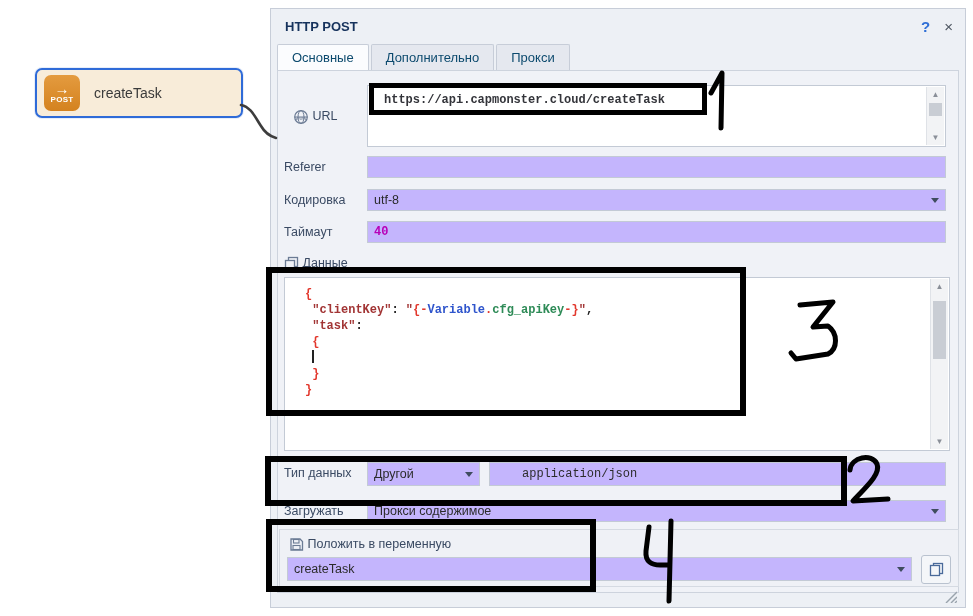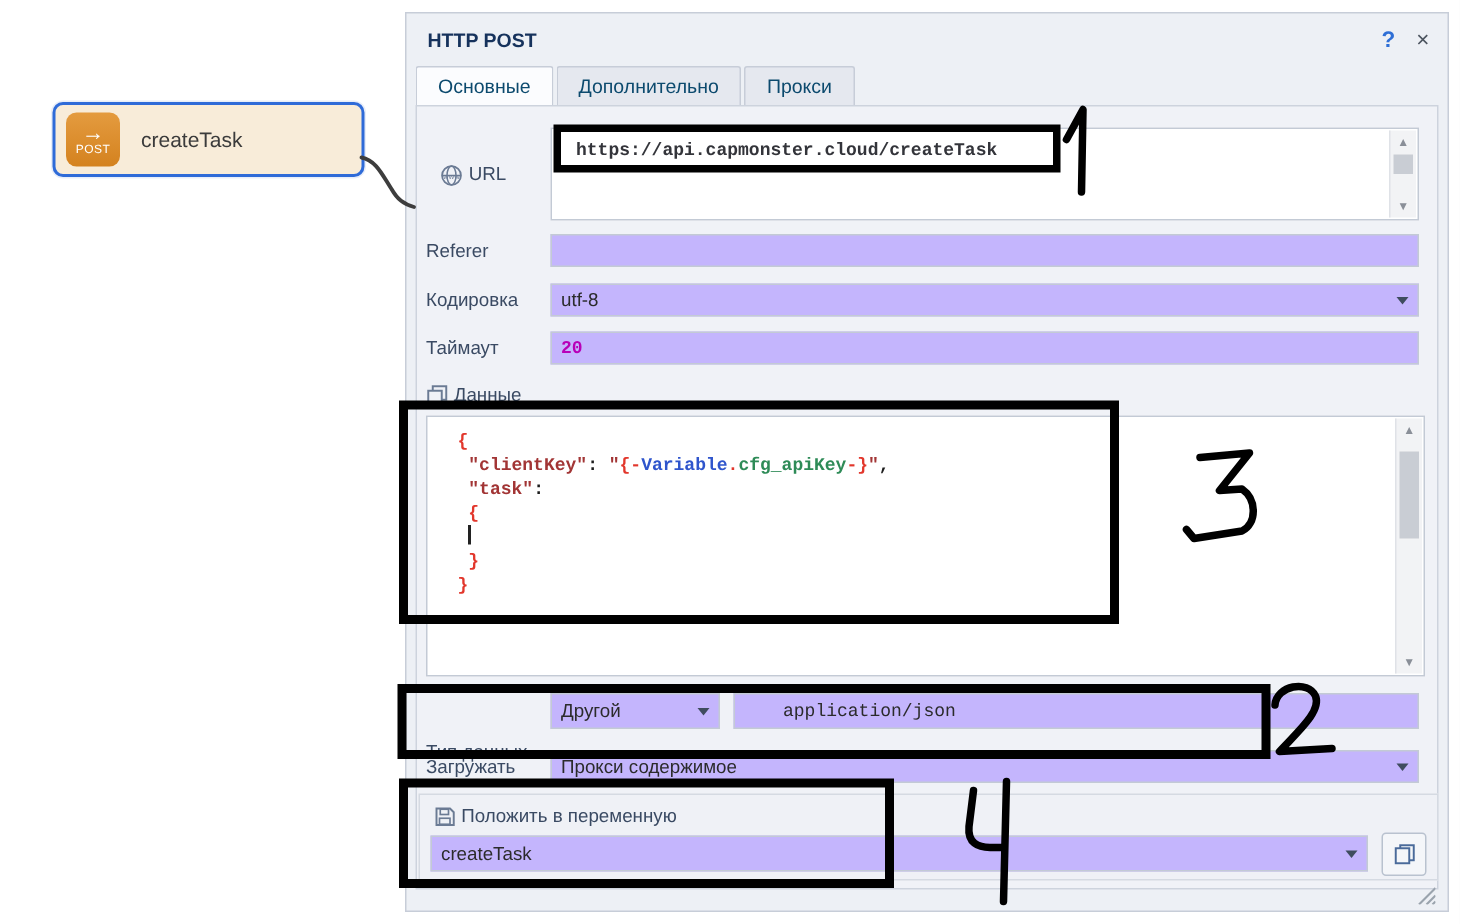--- a/index.html
+++ b/index.html
@@ -5,21 +5,21 @@
   html,body{margin:0;padding:0;background:#fff;}
   body{font-family:"Liberation Sans",sans-serif;}
   #stage{position:relative;width:973px;height:616px;overflow:hidden;background:#ffffff;}
 
   
   .node{position:absolute;left:35px;top:68px;width:204px;height:46px;background:#f8ecd9;
         border:2px solid #2f6bd8;border-radius:7px;display:flex;align-items:center;box-shadow:0 0 0 1px #e8eef9;}
   .node-icon{width:36px;height:36px;margin-left:7px;border-radius:7px;
         background:linear-gradient(#e49b3f,#d4821f);display:flex;flex-direction:column;align-items:center;justify-content:center;}
   .node-icon .arrow{color:#fff;font-weight:bold;font-size:15px;line-height:13px;}
-  .node-icon .post{color:#fff;font-weight:normal;font-size:8px;letter-spacing:.3px;}
+  .node-icon .post{color:#fff;font-weight:bold;font-size:8px;letter-spacing:.3px;}
   .node-label{margin-left:14px;font-size:14px;color:#3b3b3b;}
 
   
   .dialog{position:absolute;left:270px;top:8px;width:696px;height:600px;background:#edf0f5;
           border:1px solid #c7cdd8;box-sizing:border-box;}
   .dlg-header{position:absolute;left:0;top:0;right:0;height:34px;display:flex;align-items:center;}
   .dlg-title{margin-left:14px;font-size:13px;font-weight:bold;color:#16325c;}
   .dlg-btns{margin-left:auto;margin-right:12px;display:flex;gap:14px;align-items:center;}
   .help-btn{color:#2f6fd6;font-weight:bold;font-size:15px;cursor:default;}
   .close-btn{color:#4d5560;font-size:15px;cursor:default;}
@@ -123,40 +123,40 @@
     <div class="field" style="left:96px;top:147px;width:579px;height:22px;"></div>
 
     <div class="lbl" style="left:13px;top:184px;">Кодировка</div>
     <div class="field combo" style="left:96px;top:180px;width:579px;height:22px;">
       <span>utf-8</span>
       <span class="arr"></span>
     </div>
 
     <div class="lbl" style="left:13px;top:216px;">Таймаут</div>
     <div class="field" style="left:96px;top:212px;width:579px;height:22px;">
-      <span class="mono magenta">20</span>
+      <span class="mono magenta">40</span>
     </div>
 
     <div class="lbl" style="left:13px;top:247px;">
       <svg class="icon-svg" width="15" height="15" viewBox="0 0 15 15">
         <rect x="4.5" y="1.5" width="9" height="9" fill="none" stroke="#6b7b94" stroke-width="1.3"></rect>
         <rect x="1.5" y="4.5" width="9" height="9" fill="#f0f2f7" stroke="#6b7b94" stroke-width="1.3"></rect>
       </svg>
       <span>Данные</span>
     </div>
     <div class="textarea" style="left:13px;top:268px;width:666px;height:174px;">
       <div class="code"><div class="code-line"><span class="c-red">{</span></div><div class="code-line"><span class="c-k"> </span><span class="c-str">"clientKey"</span><span class="c-k">: </span><span class="c-str">"</span><span class="c-red">{-</span><span class="c-blue">Variable</span><span class="c-red">.</span><span class="c-green">cfg_apiKey</span><span class="c-red">-}</span><span class="c-str">"</span><span class="c-k">,</span></div><div class="code-line"><span class="c-k"> </span><span class="c-str">"task"</span><span class="c-k">:</span></div><div class="code-line"><span class="c-k"> </span><span class="c-red">{</span></div><div class="code-line"><span class="c-k"> </span><span class="caret"></span></div><div class="code-line"><span class="c-k"> </span><span class="c-red">}</span></div><div class="code-line"><span class="c-red">}</span></div></div>
       <div class="sb">
         <div class="up">▲</div>
         <div class="thumb" style="top:22px;height:58px;"></div>
         <div class="dn">▼</div>
       </div>
     </div>
 
-    <div class="lbl" style="left:13px;top:457px;margin-top:28px;">Тип данных</div>
+    <div class="lbl" style="left:13px;top:457px;">Тип данных</div>
     <div class="field combo" style="left:96px;top:453px;width:113px;height:24px;">
       <span>Другой</span>
       <span class="arr"></span>
     </div>
     <div class="field" style="left:218px;top:453px;width:457px;height:24px;padding-left:32px;">
       <span class="mono">application/json</span>
     </div>
 
     <div class="lbl" style="left:13px;top:495px;">Загружать</div>
     <div class="field combo" style="left:96px;top:491px;width:579px;height:22px;">

